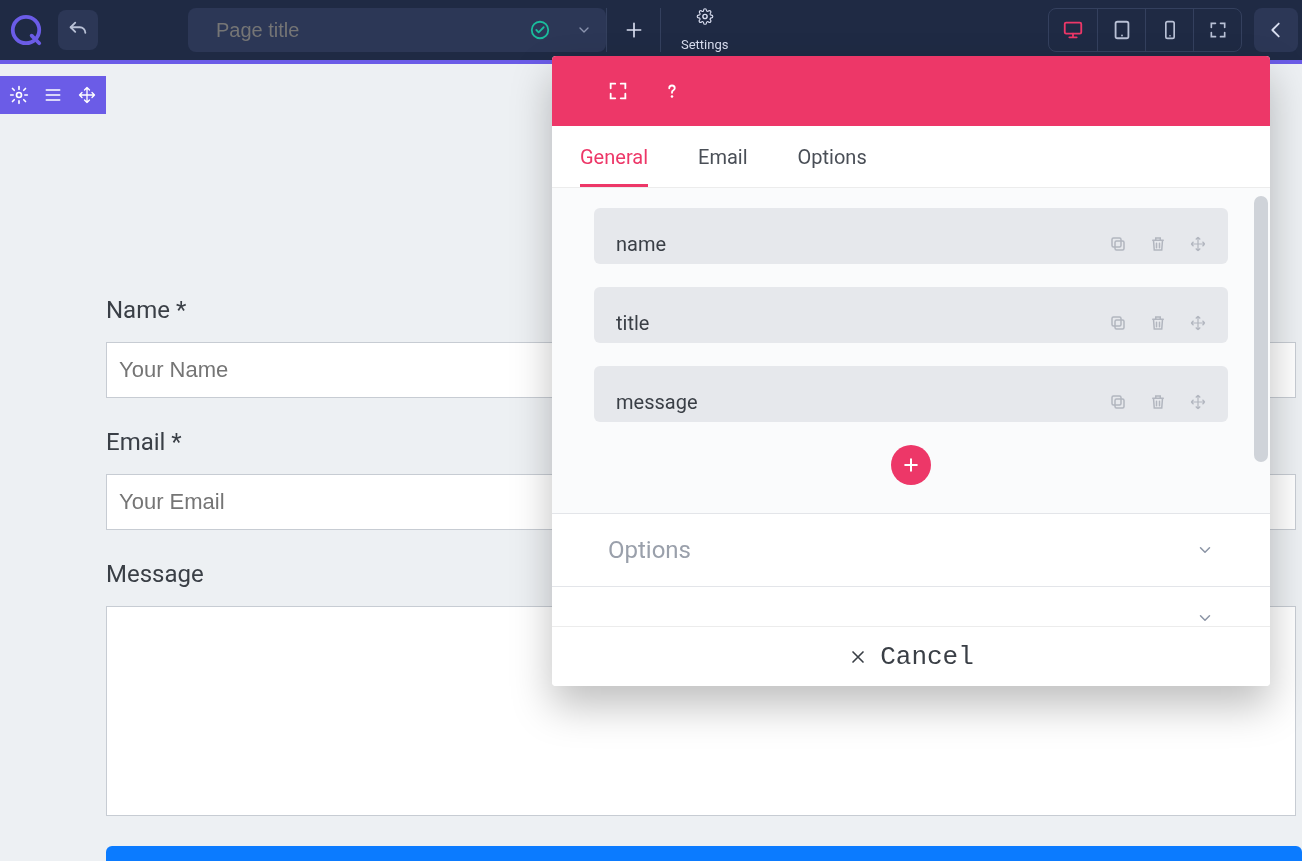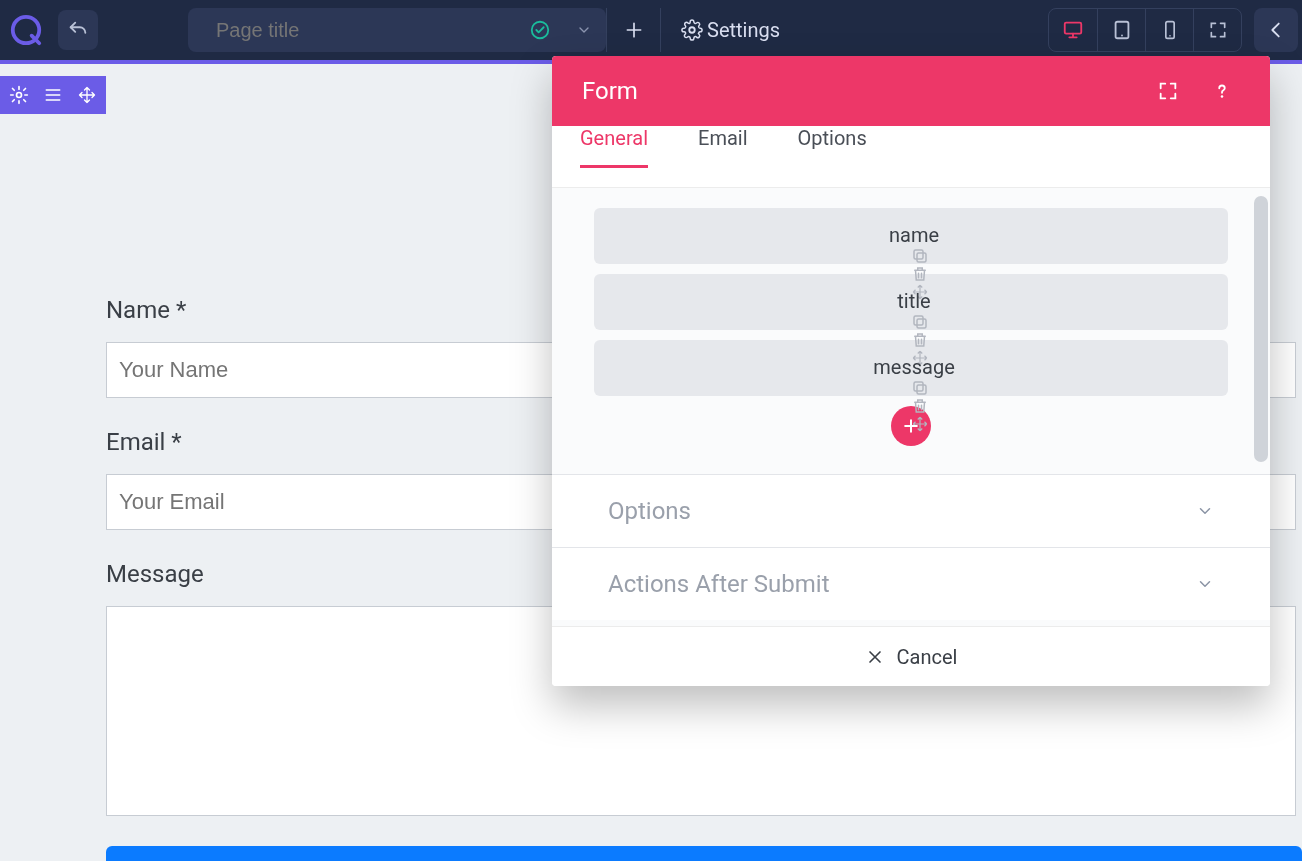--- a/index.html
+++ b/index.html
@@ -43,23 +43,24 @@
   .pagearea-icon{
     width:44px;height:44px;display:flex;align-items:center;justify-content:center;
     color:#8b94af;cursor:pointer;
   }
   .pagearea-icon.green{color:#1abc9c}
   .topbar-mid-btn{
     width:54px;height:44px;display:flex;align-items:center;justify-content:center;
     color:#d9def0;cursor:pointer;border-left:1px solid #34405e;
   }
   .settings-btn{
-    height:44px;display:flex;align-items:center;gap:4px;
+    height:44px;display:flex;align-items:center;gap:12px;
     color:#d9def0;padding:0 20px;cursor:pointer;border-left:1px solid #34405e;
-    font-size:20px;
+    font-size:13px;
+    flex-direction:column;
   }
   .device-group{
     margin-left:auto;display:flex;align-items:center;gap:0;border:1px solid #34405e;border-radius:8px;height:44px;overflow:hidden;margin-right:12px;
   }
   .device-btn{
     width:48px;height:44px;display:flex;align-items:center;justify-content:center;
     color:#b9c1d6;cursor:pointer;
   }
   .device-btn.active{color:#ed3768}
   .device-btn + .device-btn{border-left:1px solid #34405e}
@@ -107,49 +108,49 @@
   .panel{
     position:absolute;top:56px;left:552px;width:718px;
     box-shadow:0 20px 40px rgba(0,0,0,0.25);z-index:10;border-radius:4px;overflow:hidden;
     background:#fff;
   }
   .panel-head{
     background:#ed3768;height:70px;display:flex;align-items:center;padding:0 30px;color:#fff;
   }
   .panel-title{font-size:24px;flex:1}
   .panel-head .ph-icon{width:36px;height:36px;display:flex;align-items:center;justify-content:center;color:#fff;cursor:pointer;margin-left:18px}
-  .tabs{display:flex;gap:50px;padding:0 28px;height:62px;align-items:flex-start;border-bottom:1px solid #ececec}
+  .tabs{display:flex;gap:50px;padding:0 28px;height:62px;align-items:flex-end;border-bottom:1px solid #ececec}
   .tab{font-size:20px;color:#4a4f57;padding-bottom:18px;cursor:pointer}
   .tab.active{color:#ed3768;border-bottom:3px solid #ed3768;padding-bottom:15px}
   .panel-body{
     position:relative;background:#fafbfc;
     height:438px;overflow:hidden;
   }
   .panel-scrollbar{
     position:absolute;right:2px;top:8px;width:14px;height:266px;background:#cfd3d9;border-radius:7px;
   }
   .fieldlist{padding:20px 42px 10px 42px;}
   .fielditem{
     background:#e6e8ec;border-radius:6px;height:56px;display:flex;align-items:center;
-    padding:15px 16px 0 22px;margin-bottom:10px;font-size:20px;color:#3a3f46;flex-direction:column;
+    padding:15px 16px 0 22px;margin-bottom:23px;font-size:20px;color:#3a3f46;
   }
   .fielditem .spacer{flex:1}
   .fi-icon{width:28px;height:28px;display:flex;align-items:center;justify-content:center;color:#b2b6bf;margin-left:12px;cursor:pointer}
   .addbtn{
     width:40px;height:40px;border-radius:50%;background:#ed3768;display:flex;align-items:center;justify-content:center;color:#fff;margin:8px auto 18px auto;cursor:pointer;font-size:24px;
   }
   .acc{
     border-top:1px solid #e3e5e9;padding:22px 56px;display:flex;align-items:center;background:#fff;
     font-size:24px;color:#9aa0ab;cursor:pointer;
   }
   .acc .chev{margin-left:auto;color:#8b94a5}
   .panel-foot{display:flex;height:60px}
   .cancel-btn{
     flex:1;background:#fff;display:flex;align-items:center;justify-content:center;gap:12px;
-    font-size:20px;color:#3a3f46;cursor:pointer;border-top:1px solid #ececec;
+    font-size:26px;color:#3a3f46;cursor:pointer;border-top:1px solid #ececec;font-family:Liberation Mono, monospace;
   }
   .apply-btn{
     flex:1;background:#17b890;color:#fff;display:flex;align-items:center;justify-content:center;gap:8px;
     font-size:22px;cursor:pointer;
   }
 
   svg{display:block}
 </style>
 </head>
 <body>
@@ -256,21 +257,20 @@
     <div class="flabel">Email *</div>
     <input class="ftext" placeholder="Your Email" style="">
     <div class="flabel">Message</div>
     <textarea class="ftextarea" style=""></textarea>
     <button class="sendbtn">Send</button>
   </div>
 </div>
 
 <div class="panel">
   <div class="panel-head">
-    <div class="panel-title">Form</div>
     <div class="ph-icon">
       <svg width="22" height="22" viewBox="0 0 24 24" fill="none">
           <path d="M4 9V4h5M20 9V4h-5M4 15v5h5M20 15v5h-5" stroke="currentColor" stroke-width="2" stroke-linecap="round"></path>
         </svg>
     </div>
     <div class="ph-icon">
       <svg width="22" height="22" viewBox="0 0 24 24" fill="none">
           <path d="M9 9a3 3 0 116 0c0 1.5-1.5 2.2-2.3 2.8C12 12.3 12 13 12 14" stroke="currentColor" stroke-width="2" stroke-linecap="round"></path>
           <circle cx="12" cy="18" r="1.4" fill="currentColor"></circle>
         </svg>
@@ -357,21 +357,20 @@
 
     <div class="acc">
       <span>Options</span>
       <span class="chev">
         <svg width="18" height="18" viewBox="0 0 24 24">
             <path d="M6 9l6 6 6-6" stroke="currentColor" stroke-width="2" fill="none" stroke-linecap="round" stroke-linejoin="round"></path>
           </svg>
       </span>
     </div>
     <div class="acc">
-      <span>Actions After Submit</span>
       <span class="chev">
         <svg width="18" height="18" viewBox="0 0 24 24">
             <path d="M6 9l6 6 6-6" stroke="currentColor" stroke-width="2" fill="none" stroke-linecap="round" stroke-linejoin="round"></path>
           </svg>
       </span>
     </div>
   </div>
 
   <div class="panel-foot">
     <div class="cancel-btn">

